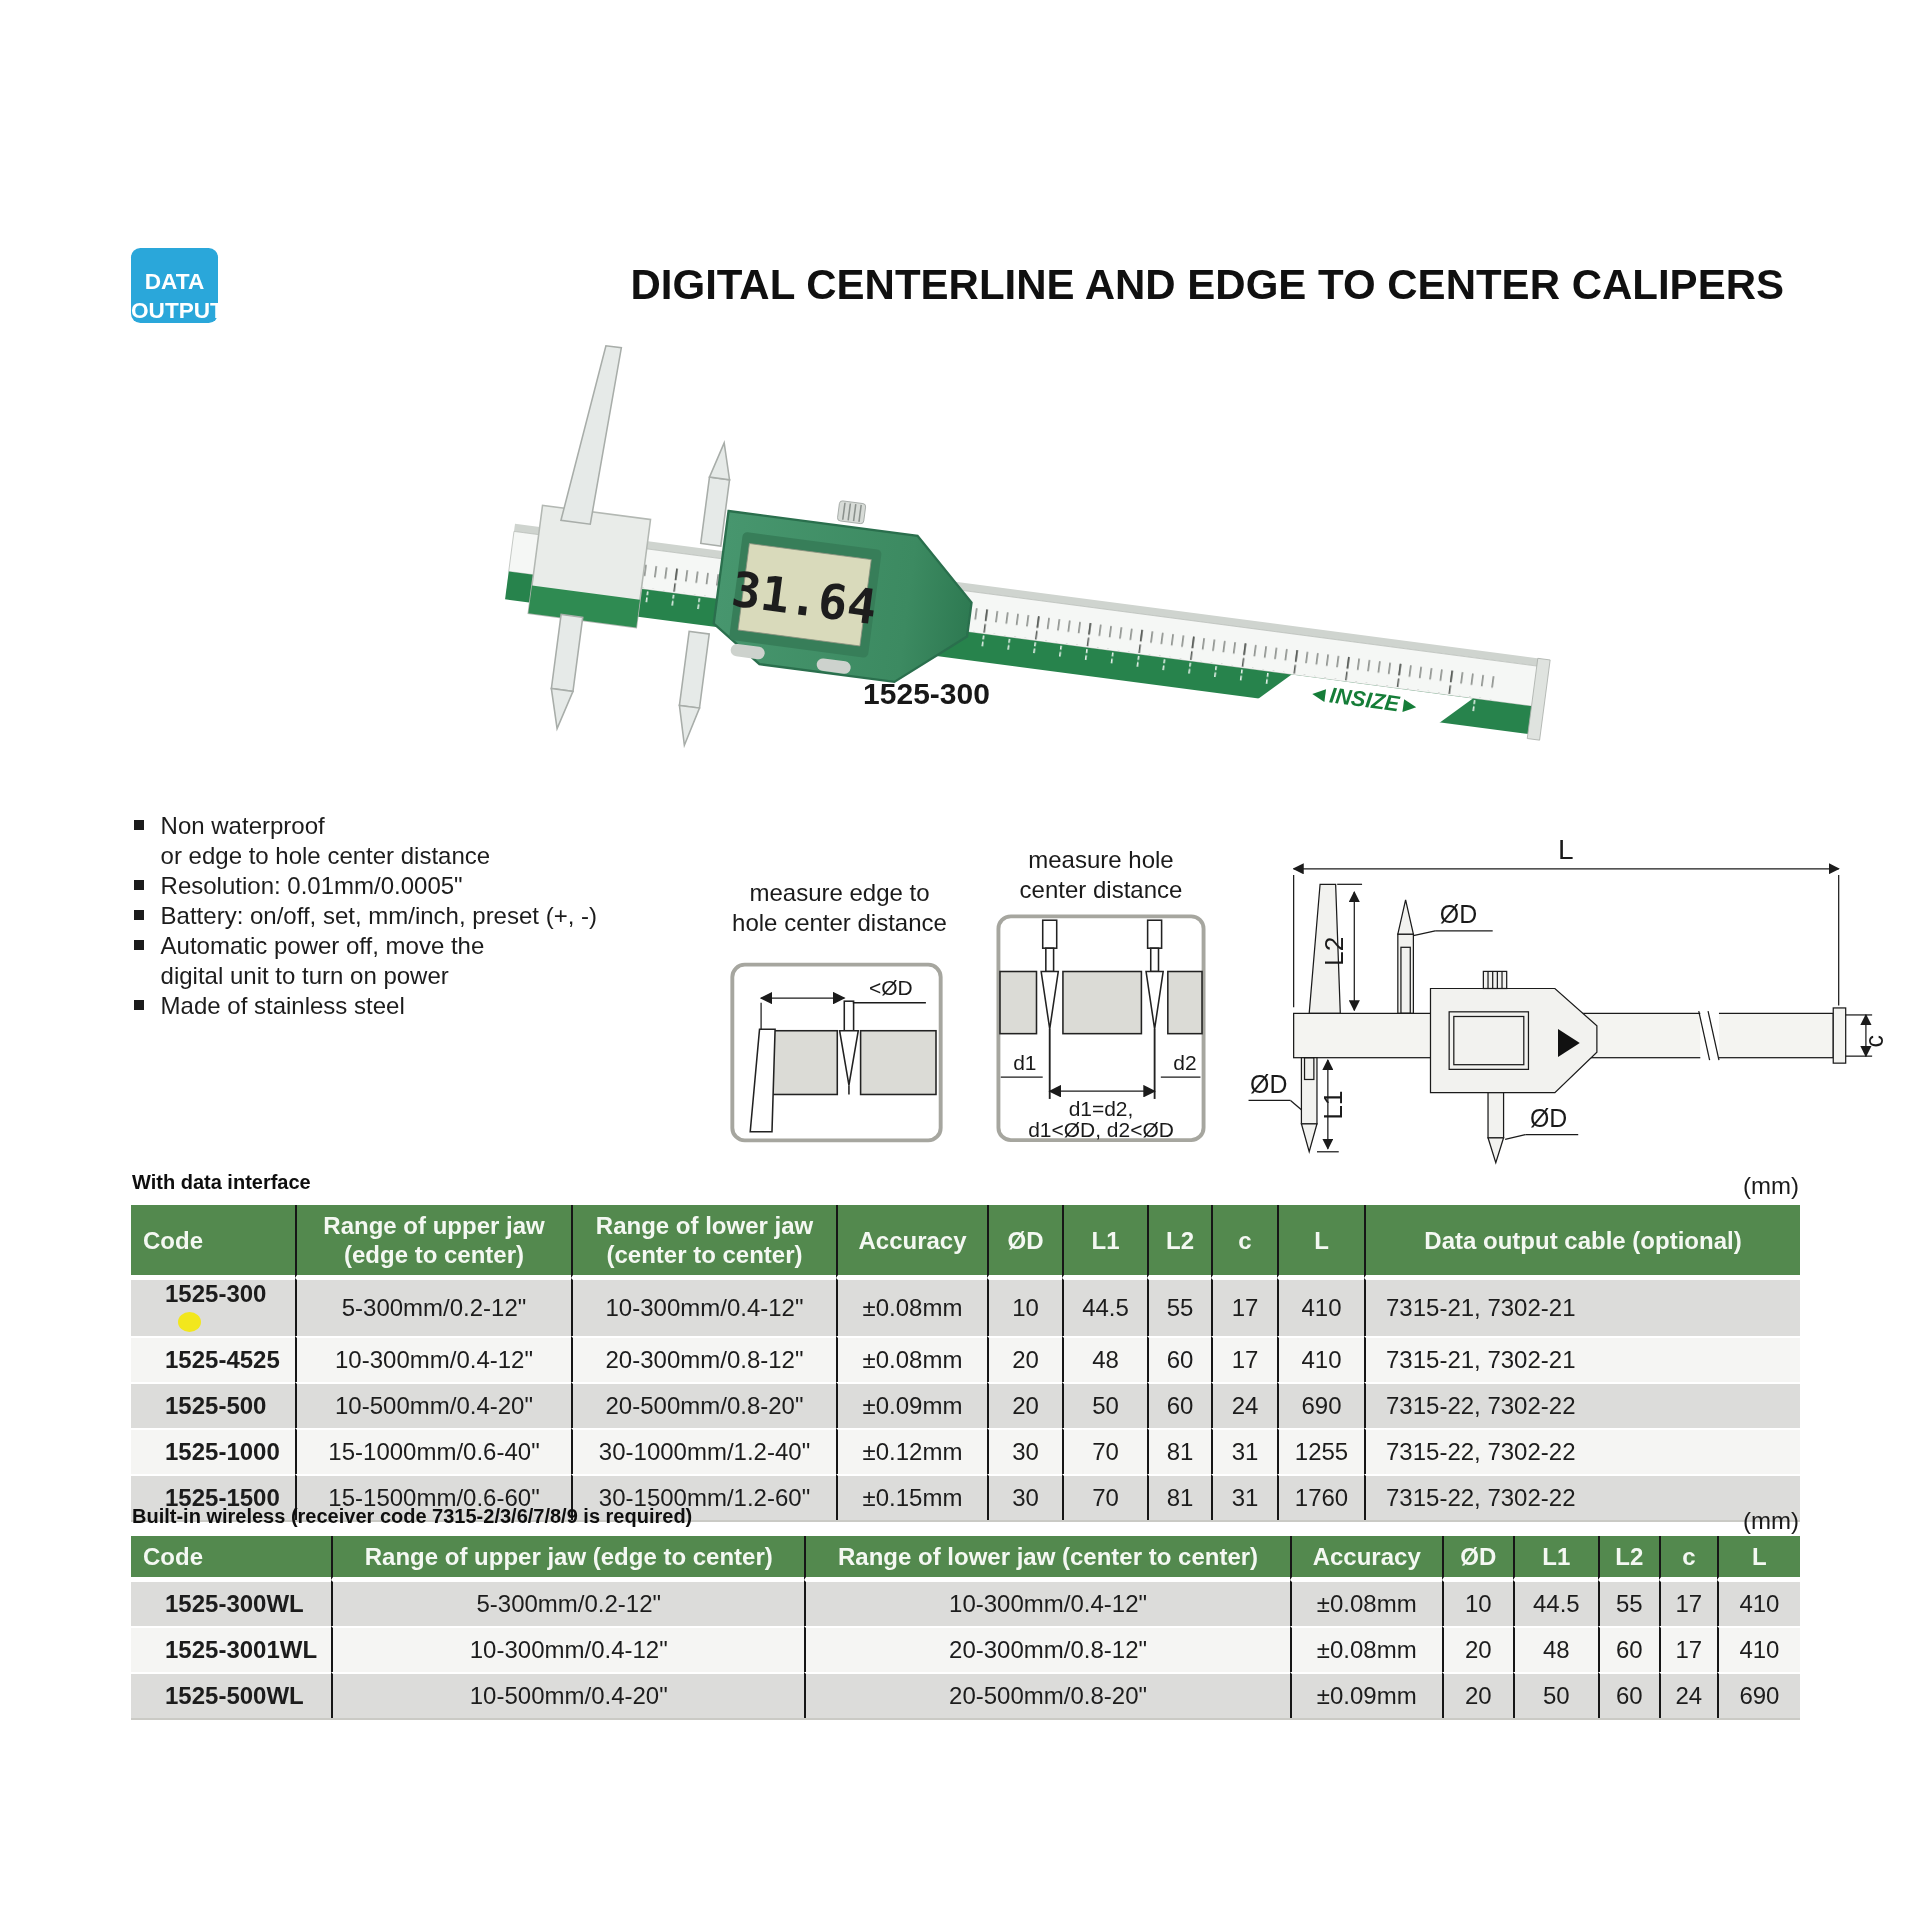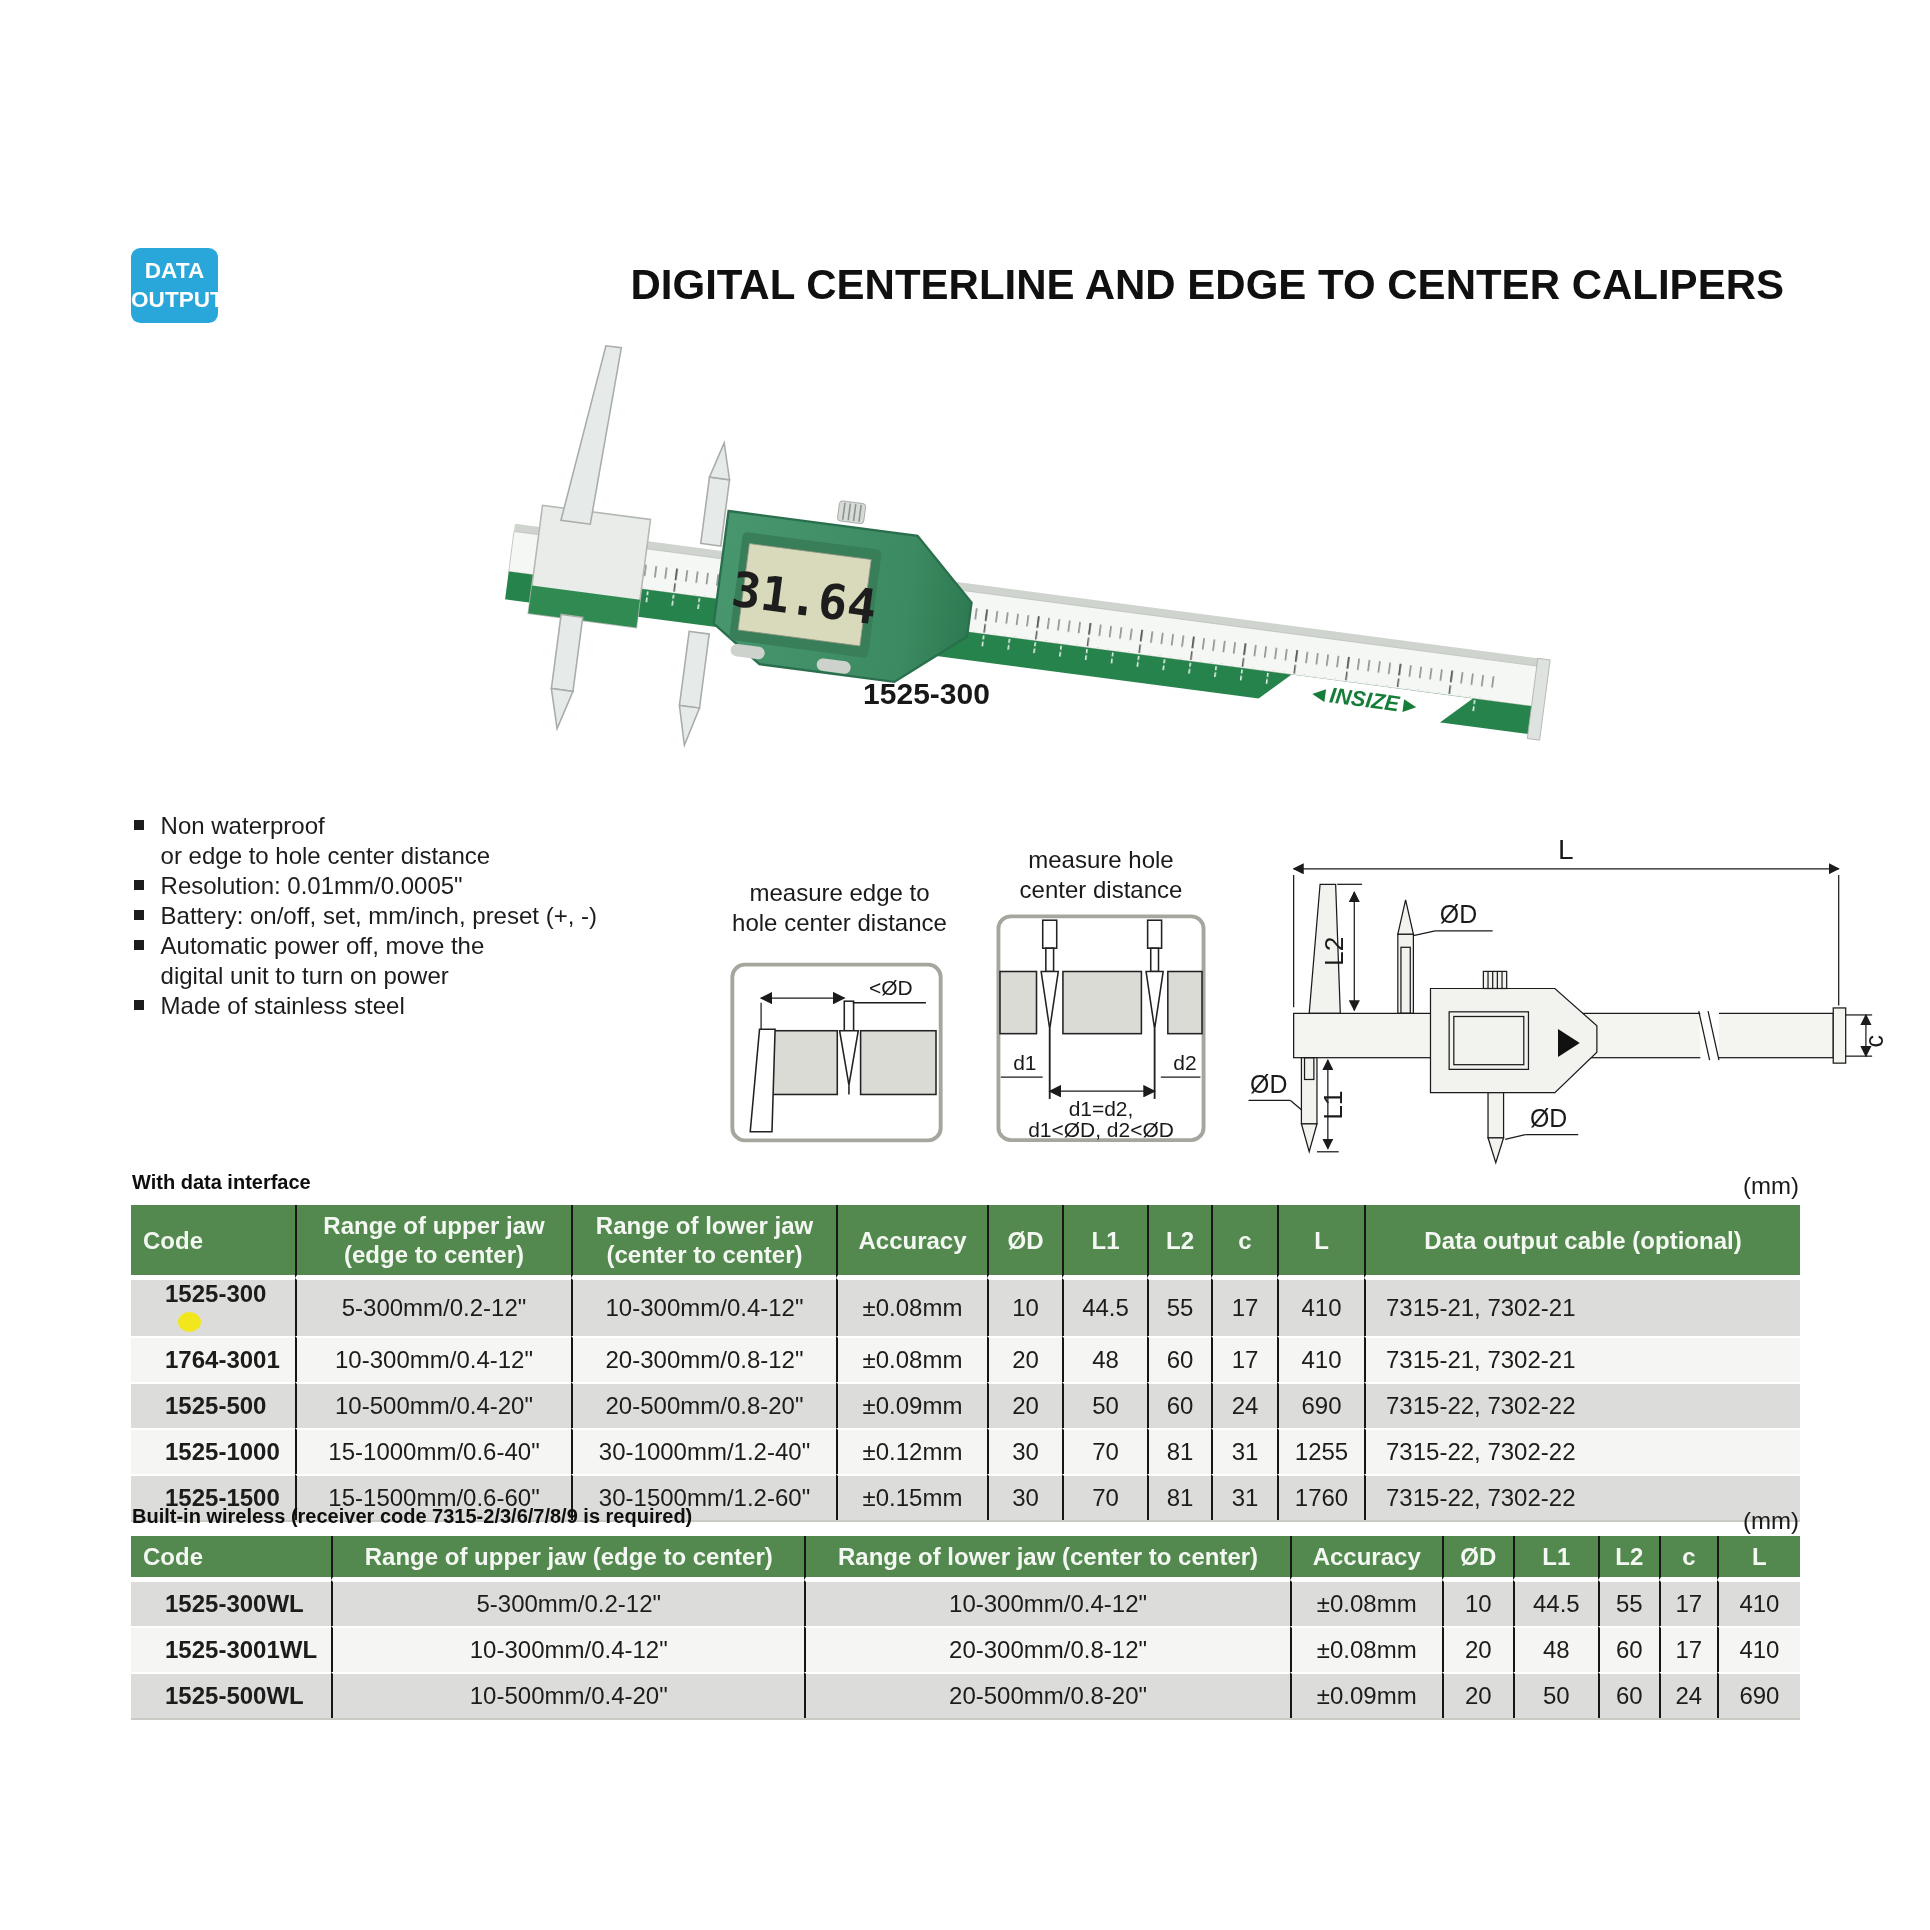--- a/index.html
+++ b/index.html
@@ -1,21 +1,21 @@
 <!DOCTYPE html>
 <html style="font-size:12.5px"><head>
 <meta charset="utf-8">
 <style>
   html,body{margin:0;padding:0;background:#ffffff;}
   .page{position:relative;width:1931px;height:1931px;background:#ffffff;overflow:hidden;
         font-family:"Liberation Sans", sans-serif;color:#1c1c1c;}
   
   .badge{position:absolute;left:131px;top:248px;width:87px;height:75px;background:#2aa7da;
          border-radius:9.3px;color:#ffffff;font-weight:bold;font-size:22.6px;line-height:29px;
-         text-align:center;padding-top:8px;box-sizing:border-box;}
+         text-align:center;padding-top:19px;box-sizing:border-box;}
   
   .title{position:absolute;top:248px;right:134px;margin:13px;font-size:42px;font-weight:bold;
          letter-spacing:0px;color:#101010;white-space:nowrap;}
   
   .photo{position:absolute;left:436px;top:335px;}
   .caption{position:absolute;left:802px;top:677px;width:249px;text-align:center;
            font-size:30px;font-weight:bold;color:#181818;}
   
   .features{position:absolute;left:132px;top:811px;width:638px;}
   .feat{display:flex;align-items:flex-start;font-size:24px;line-height:30px;height:30px;}
@@ -317,21 +317,21 @@
       <td>10-300mm/0.4-12"</td>
       <td>±0.08mm</td>
       <td>10</td>
       <td>44.5</td>
       <td>55</td>
       <td>17</td>
       <td>410</td>
       <td class="cable">7315-21, 7302-21</td>
     </tr>
     <tr class="rw">
-      <td class="code">1764-3001</td>
+      <td class="code">1525-4525</td>
       <td>10-300mm/0.4-12"</td>
       <td>20-300mm/0.8-12"</td>
       <td>±0.08mm</td>
       <td>20</td>
       <td>48</td>
       <td>60</td>
       <td>17</td>
       <td>410</td>
       <td class="cable">7315-21, 7302-21</td>
     </tr>

